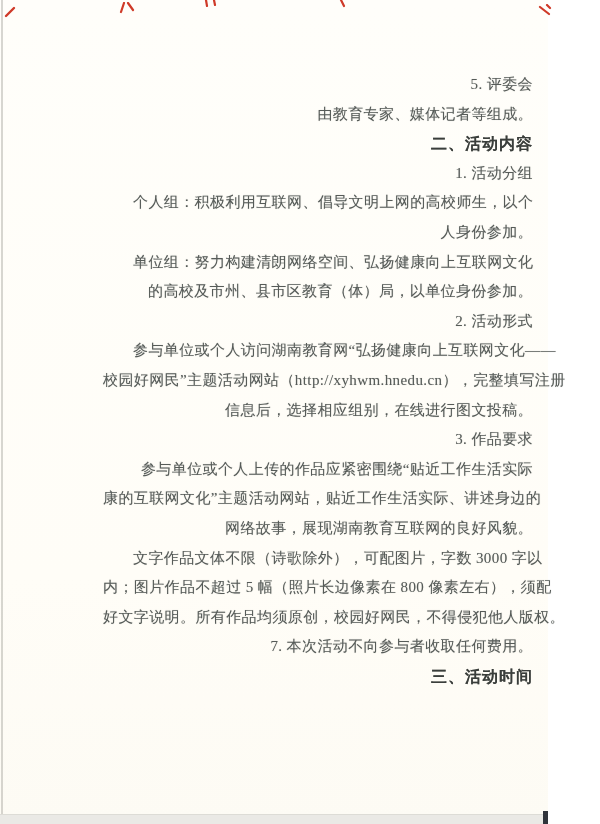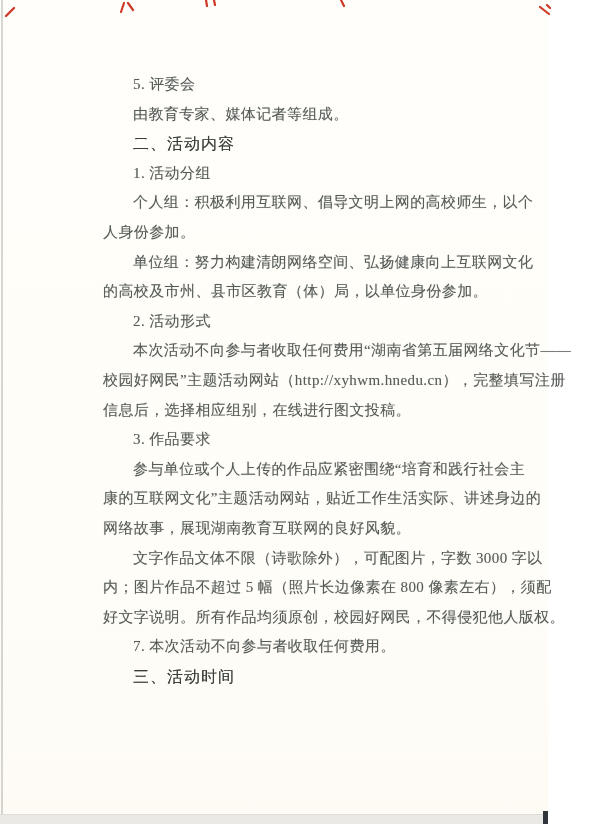--- a/index.html
+++ b/index.html
@@ -4,20 +4,21 @@
 <style>
   html,body{margin:0;padding:0;}
   body{
     width:600px;height:824px;overflow:hidden;
     font-family:"Liberation Serif","DejaVu Serif",serif;
     background:#ffffff;
   }
   .page{
     position:relative;width:548px;height:824px;
     background:linear-gradient(180deg,#fffefa 0%,#fffdf7 70%,#fdfbf4 100%);
+    text-align:right;
   }
   
   .left-edge-line{
     position:absolute;left:1px;top:0;bottom:0;width:2px;
     background:rgba(150,150,142,0.38);
   }
   .bottom-band{
     position:absolute;left:0;right:0;bottom:0;height:9px;
     background:var(--scan-edge,#eae9e5);
     border-top:1px solid #dddcd6;
@@ -36,21 +37,21 @@
     font-size:15px;
     letter-spacing:0.4px;
     text-shadow:0 0 1px rgba(95,100,97,0.35);
   }
   .doc-line{
     height:29.6px;line-height:29.6px;white-space:nowrap;
   }
   .doc-line.indent{padding-left:30px;}
   .doc-line.bold{
     font-family:"Liberation Sans","DejaVu Sans",sans-serif;
-    font-weight:400;
+    font-weight:700;
     font-size:16px;
     color:var(--heading-color,#3a3e3b);
     letter-spacing:1px;
     text-shadow:0 0 0.5px rgba(58,62,59,0.6);
   }
 </style>
 </head>
 <body>
 
 <div class="page">
@@ -86,25 +87,25 @@
   <div class="text-column" id="doc-body">
       <div class="doc-line indent">5. 评委会</div>
       <div class="doc-line indent">由教育专家、媒体记者等组成。</div>
       <div class="doc-line indent bold">二、活动内容</div>
       <div class="doc-line indent">1. 活动分组</div>
       <div class="doc-line indent">个人组：积极利用互联网、倡导文明上网的高校师生，以个</div>
       <div class="doc-line">人身份参加。</div>
       <div class="doc-line indent">单位组：努力构建清朗网络空间、弘扬健康向上互联网文化</div>
       <div class="doc-line">的高校及市州、县市区教育（体）局，以单位身份参加。</div>
       <div class="doc-line indent">2. 活动形式</div>
-      <div class="doc-line indent">本次活动不向参与者收取任何费用“湖南省第五届网络文化节——</div>
+      <div class="doc-line indent">参与单位或个人访问湖南教育网“弘扬健康向上互联网文化——</div>
       <div class="doc-line">校园好网民”主题活动网站（http://xyhwm.hnedu.cn），完整填写注册</div>
       <div class="doc-line">信息后，选择相应组别，在线进行图文投稿。</div>
       <div class="doc-line indent">3. 作品要求</div>
-      <div class="doc-line indent">参与单位或个人上传的作品应紧密围绕“培育和践行社会主</div>
+      <div class="doc-line indent">参与单位或个人上传的作品应紧密围绕“贴近工作生活实际</div>
       <div class="doc-line">康的互联网文化”主题活动网站，贴近工作生活实际、讲述身边的</div>
       <div class="doc-line">网络故事，展现湖南教育互联网的良好风貌。</div>
       <div class="doc-line indent">文字作品文体不限（诗歌除外），可配图片，字数 3000 字以</div>
       <div class="doc-line">内；图片作品不超过 5 幅（照片长边像素在 800 像素左右），须配</div>
       <div class="doc-line">好文字说明。所有作品均须原创，校园好网民，不得侵犯他人版权。</div>
       <div class="doc-line indent">7. 本次活动不向参与者收取任何费用。</div>
       <div class="doc-line indent bold">三、活动时间</div>
     </div>
 
   <div class="bottom-band">

